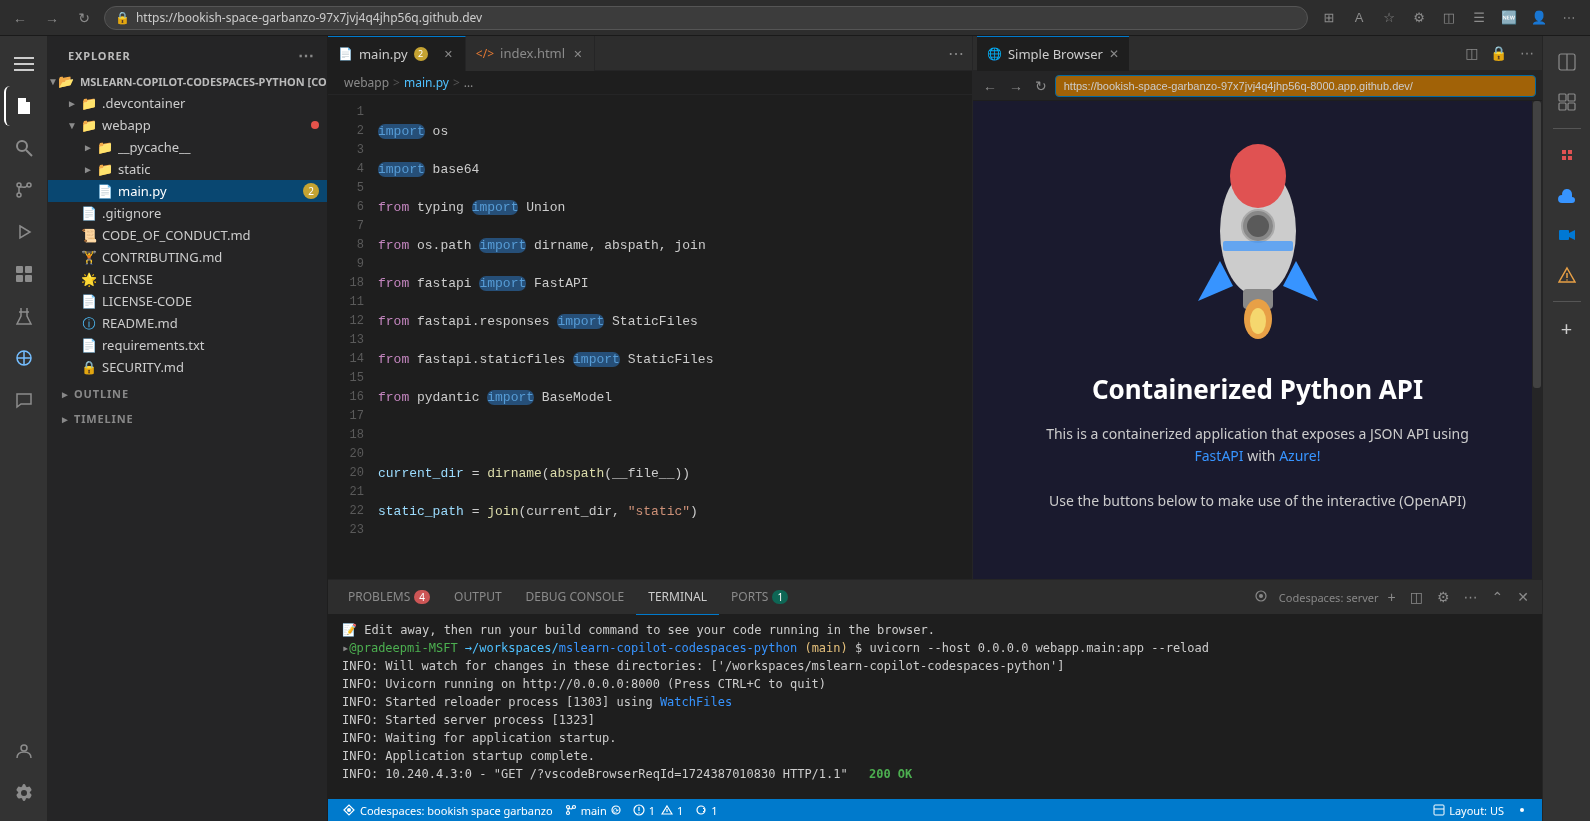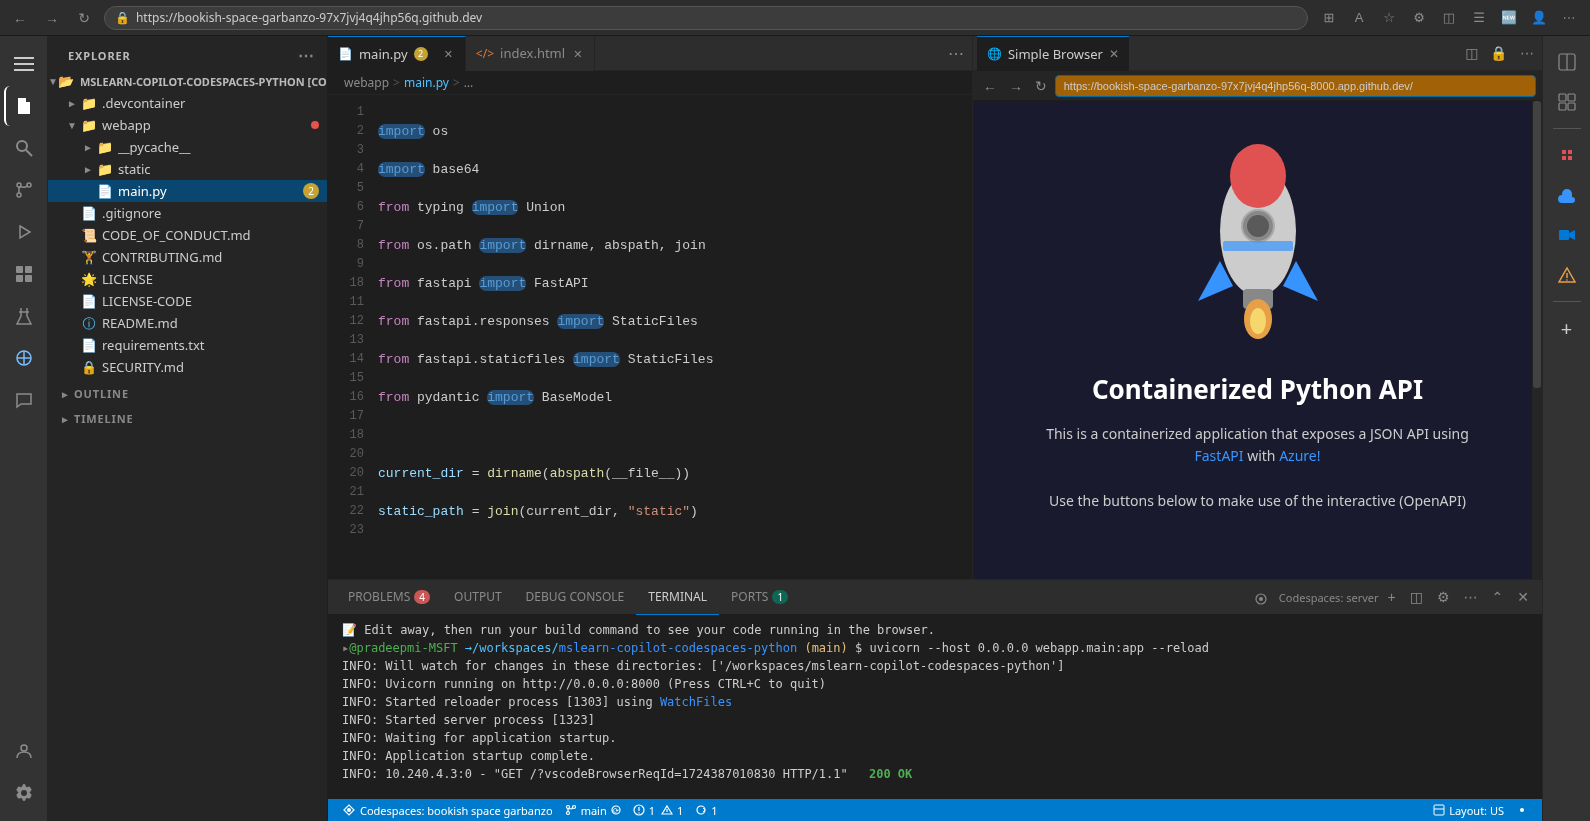--- a/index.html
+++ b/index.html
@@ -819,21 +819,21 @@
           <span>DEBUG CONSOLE</span>
         </div>
         <div class="panel-tab active">
           <span>TERMINAL</span>
         </div>
         <div class="panel-tab">
           <span>PORTS</span>
           <span class="panel-tab-badge teal">1</span>
         </div>
         <div class="panel-right">
-          <span style="font-size:11px; color:#888; display:flex; align-items:flex-end; gap:12px;">
+          <span style="font-size:11px; color:#888; display:flex; align-items:flex-start; gap:12px;">
             <svg width="12" height="12" viewBox="0 0 12 12" fill="none">
                 <circle cx="6" cy="6" r="5" stroke="#888" stroke-width="1.2"></circle>
                 <circle cx="6" cy="6" r="2" fill="#888"></circle>
               </svg>
             <span>Codespaces: server</span>
           </span>
           <button class="panel-icon-btn">+</button>
           <button class="panel-icon-btn">◫</button>
           <button class="panel-icon-btn">⚙</button>
           <button class="panel-icon-btn">⋯</button>

